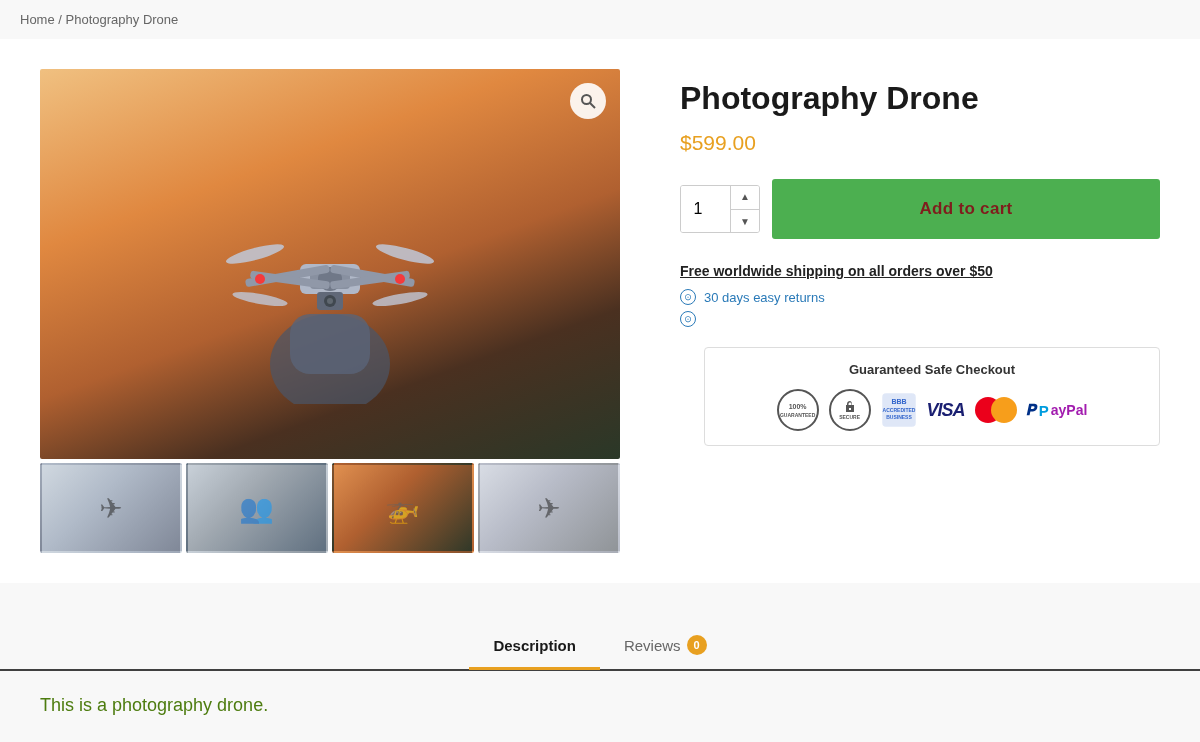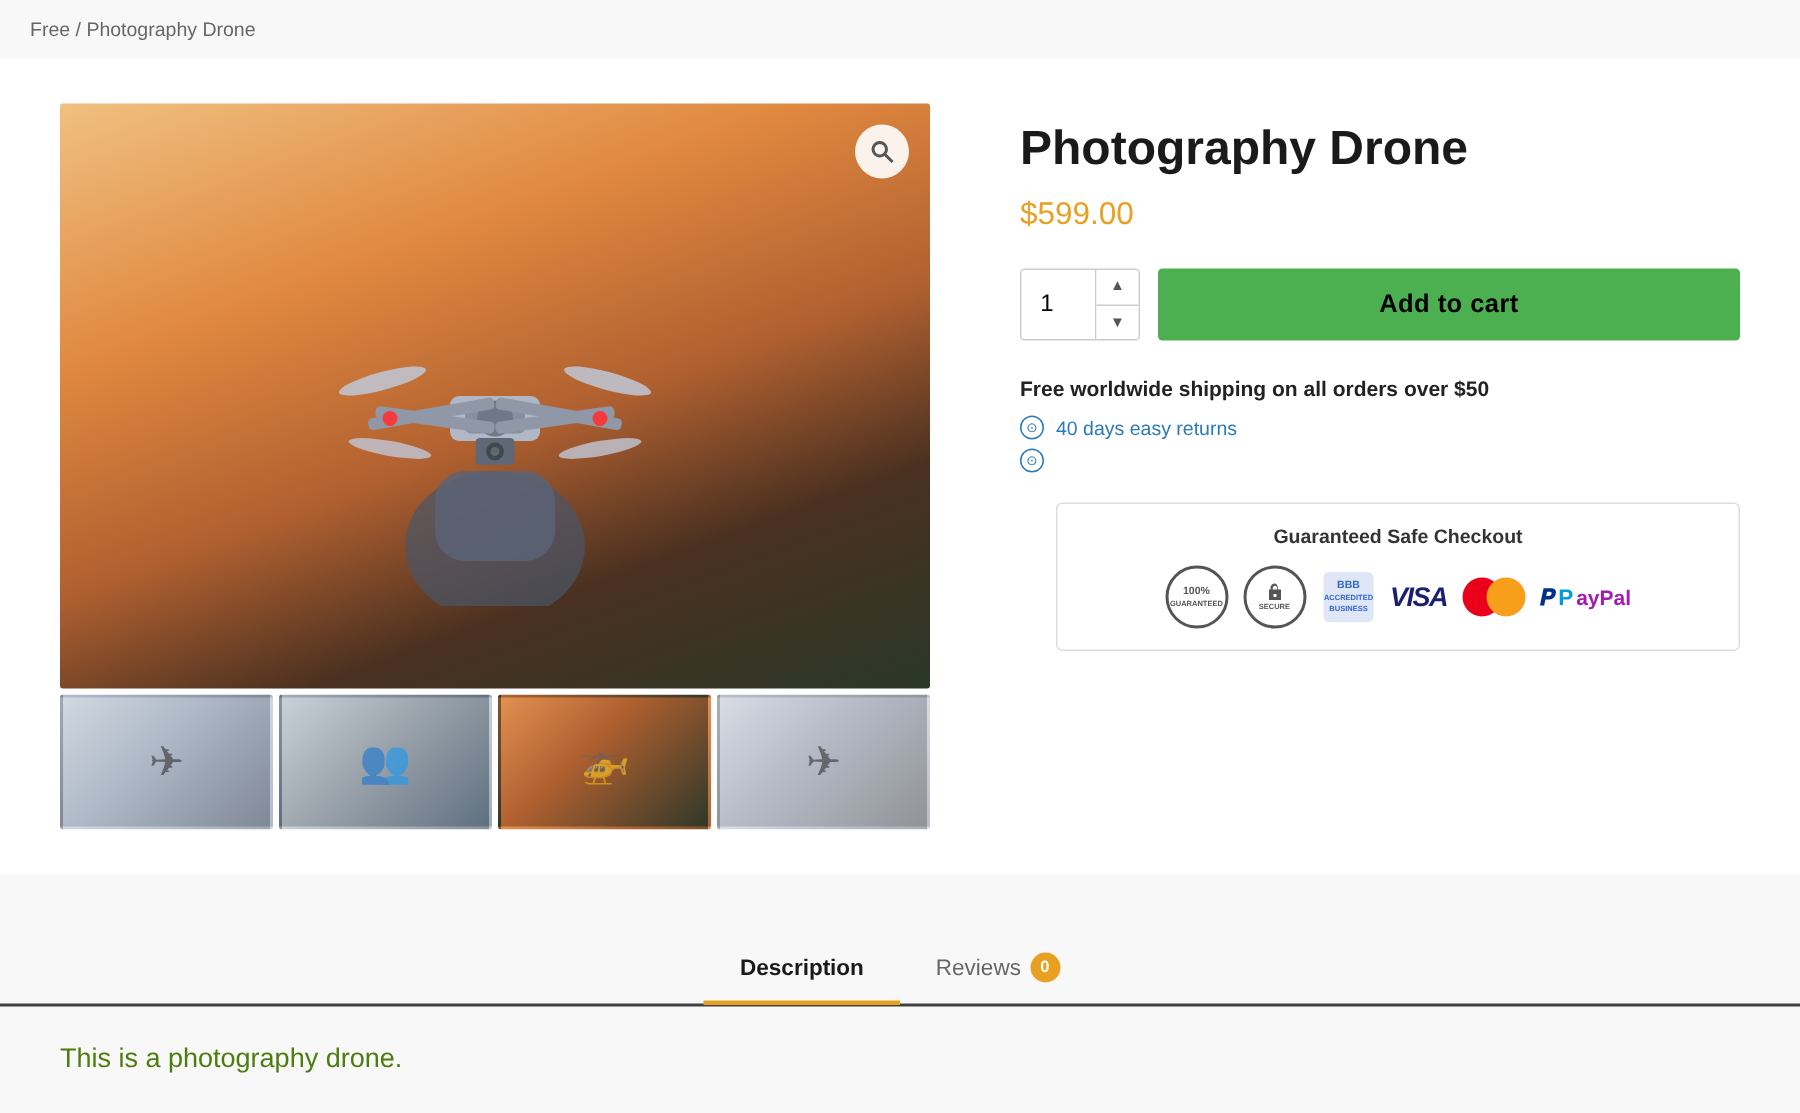--- a/index.html
+++ b/index.html
@@ -144,40 +144,41 @@
       align-items: center;
       justify-content: center;
       font-size: 10px;
       color: #555;
       line-height: 1;
     }
     .qty-arrow:first-child { border-bottom: 1px solid #ccc; }
 
     .add-to-cart-btn {
       flex: 1;
-      height: 48px;
+      height: 60px;
       background: #4caf50;
-      color: #000000;
+      color: #7f1d1d;
       border: none;
       border-radius: 3px;
       font-size: 17px;
       font-weight: 600;
       cursor: pointer;
       letter-spacing: 0.3px;
     }
 
     .shipping-info {
       margin-bottom: 20px;
     }
 
     .shipping-main {
       font-size: 14px;
       font-weight: 600;
       color: #222;
       margin-bottom: 10px;
+      text-decoration: underline;
     }
 
     .shipping-detail {
       display: flex;
       align-items: center;
       gap: 8px;
       color: #2a7ab8;
       font-size: 13px;
       margin-bottom: 6px;
     }
@@ -363,21 +364,21 @@
       left: 50%;
       transform: translate(-50%, -50%);
       font-size: 28px;
       opacity: 0.6;
     }
   </style>
 </head>
 <body>
 
 <div class="breadcrumb-bar">
-  <a href="#">Free</a>
+  <a href="#">Home</a>
   <span>/</span>
   <span>Photography Drone</span>
 </div>
 
 <div class="product-section">
 
   <div class="product-images">
     <div class="main-image-wrap">
       <button class="zoom-btn">
         <svg width="16" height="16" viewBox="0 0 16 16" fill="none" stroke="#555" stroke-width="2">
@@ -448,21 +449,21 @@
           <button class="qty-arrow">▼</button>
         </div>
       </div>
       <button class="add-to-cart-btn">Add to cart</button>
     </div>
 
     <div class="shipping-info">
       <div class="shipping-main">Free worldwide shipping on all orders over $50</div>
       <div class="shipping-detail">
         <span class="clock-icon">⊙</span>
-        <span>40 days easy returns</span>
+        <span>30 days easy returns</span>
       </div>
       <div class="shipping-detail">
         <span class="clock-icon">⊙</span>
       </div>
     </div>
 
     <div class="secure-checkout">
       <div class="secure-title">Guaranteed Safe Checkout</div>
       <div class="payment-icons">
 

